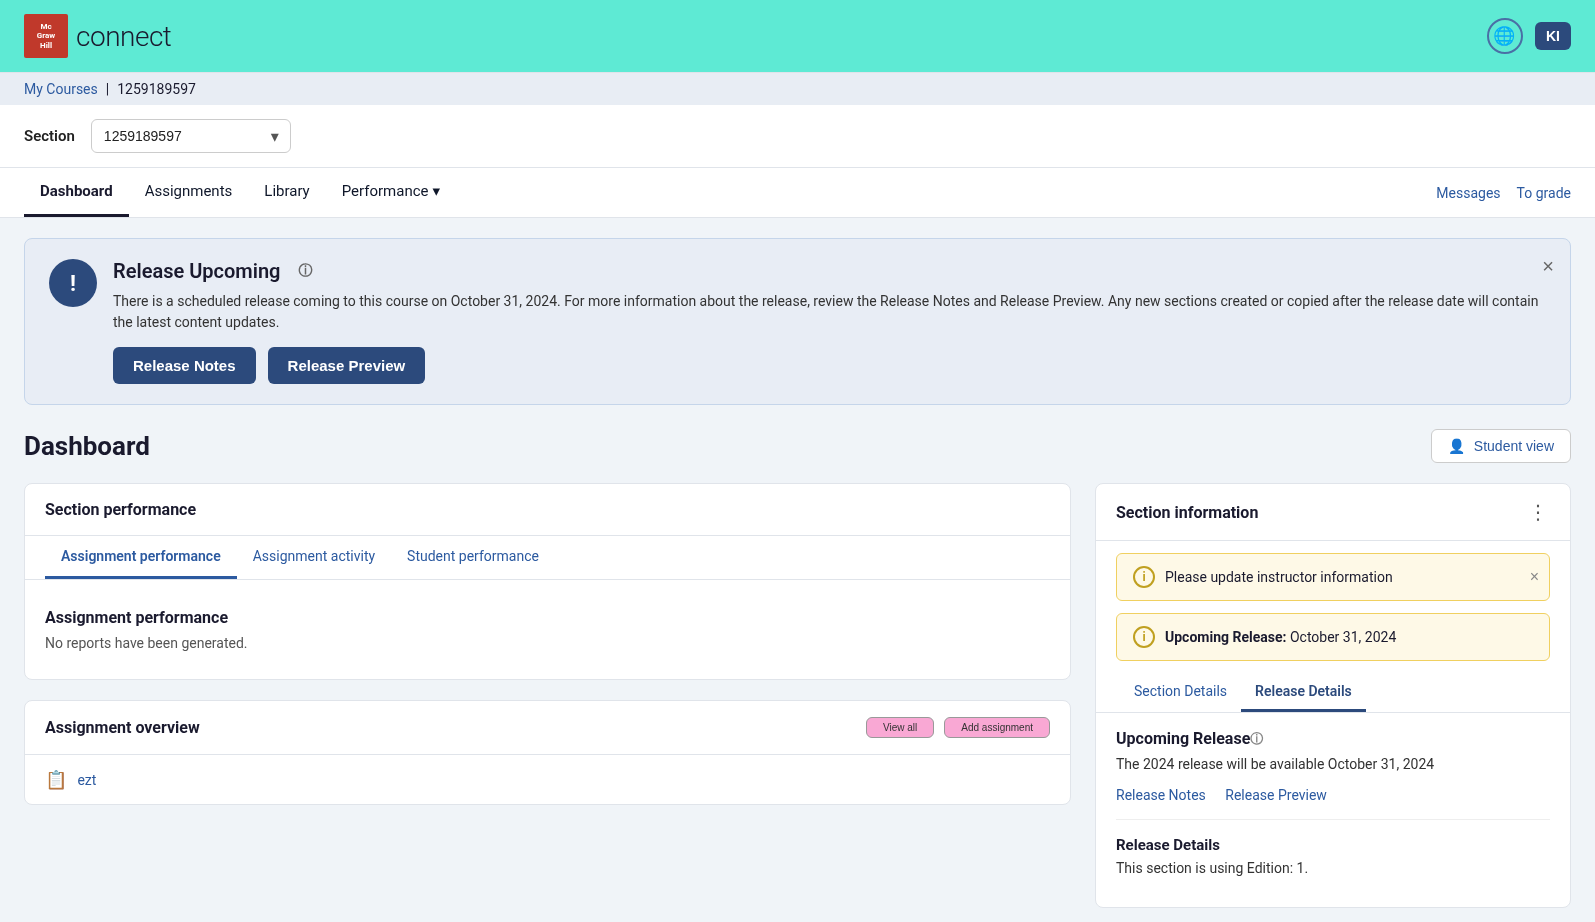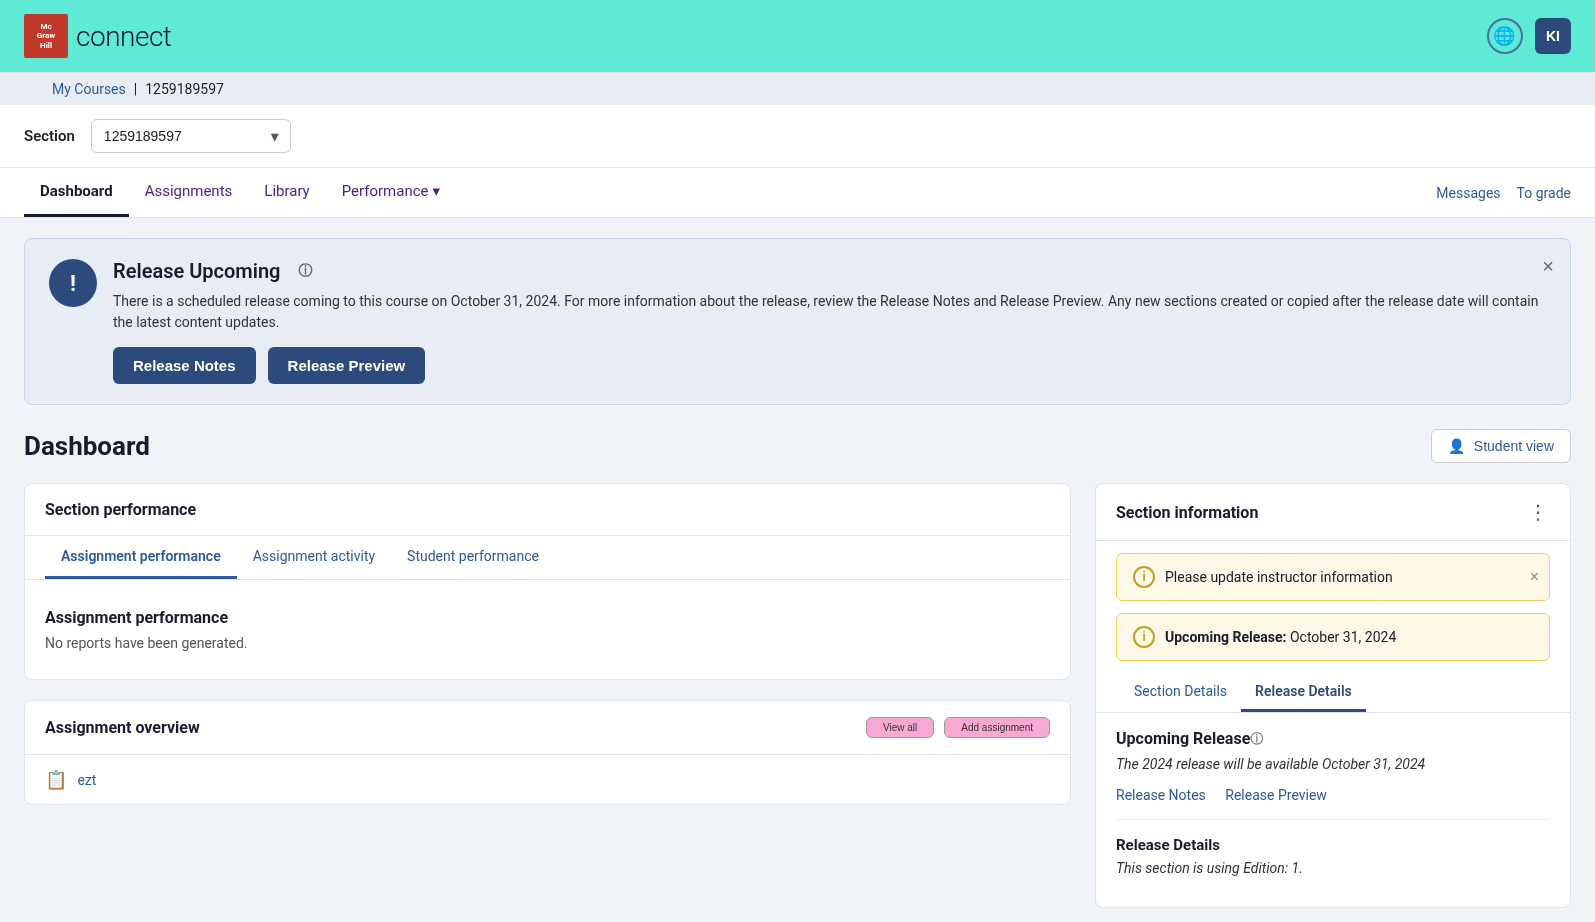--- a/index.html
+++ b/index.html
@@ -22,30 +22,30 @@
       border-radius: 2px;
       color: white; font-size: 8px; font-weight: bold; line-height: 1.2;
     }
     .logo-connect { font-size: 28px; font-weight: 300; color: #1a1a2e; letter-spacing: -0.5px; }
     .header-right { display: flex; align-items: center; gap: 12px; }
     .globe-btn {
       width: 36px; height: 36px; border-radius: 50%; border: 2px solid #4a6fa5;
       background: transparent; cursor: pointer; display: flex; align-items: center; justify-content: center; color: #4a6fa5; font-size: 18px;
     }
     .avatar-btn {
-      width: 36px; height: 36px; border-radius: 6px; background: #2c4a7c;
+      width: 36px; height: 28px; border-radius: 6px; background: #2c4a7c;
       color: white; font-weight: bold; font-size: 14px; border: none; cursor: pointer;
       display: flex; align-items: center; justify-content: center;
     }
 
     
     .breadcrumb {
       background: #e8edf4; padding: 8px 24px; display: flex; align-items: center; gap: 8px; font-size: 14px;
     }
-    .breadcrumb a { color: #2c5aa0; text-decoration: none; margin-left: 28px; }
+    .breadcrumb a { color: #2c5aa0; text-decoration: none; }
 
     
     .section-bar { background: #fff; padding: 14px 24px; border-bottom: 1px solid #e0e4ea; display: flex; align-items: center; gap: 16px; }
     .section-label { font-weight: 600; color: #222; font-size: 15px; }
     .section-select {
       border: 1px solid #ccc; border-radius: 6px; padding: 8px 36px 8px 12px;
       font-size: 14px; color: #222; background: #fff; appearance: none;
       cursor: pointer; min-width: 200px; position: relative;
     }
     .section-select-wrap { position: relative; display: inline-block; }
@@ -54,21 +54,21 @@
       pointer-events: none; color: #555; font-size: 16px;
     }
 
     
     .nav-tabs {
       background: #fff; border-bottom: 1px solid #e0e4ea;
       padding: 0 24px; display: flex; align-items: center; justify-content: space-between;
     }
     .nav-tabs-left { display: flex; gap: 0; }
     .nav-tab {
-      padding: 14px 16px; cursor: pointer; font-size: 15px; color: #4c1d95;
+      padding: 14px 16px; cursor: pointer; font-size: 15px; color: #0f172a;
       border-bottom: 3px solid transparent; text-decoration: none; display: flex; align-items: center; gap: 4px;
     }
     .nav-tab.active { color: #1a1a2e; font-weight: 700; border-bottom: 3px solid #1a1a2e; }
     .nav-tabs-right { display: flex; gap: 16px; }
     .nav-link { color: #2c5aa0; text-decoration: none; font-size: 14px; padding: 14px 0; }
 
     
     .main-content { padding: 20px 24px; }
 
     
@@ -141,21 +141,21 @@
     .alert-yellow { background: #fef9e7; border: 1px solid #f0d060; border-radius: 6px; padding: 12px 16px; margin: 12px 20px; display: flex; align-items: center; gap: 10px; font-size: 14px; position: relative; }
     .alert-yellow .close-x { position: absolute; right: 10px; top: 50%; transform: translateY(-50%); background: none; border: none; cursor: pointer; color: #888; font-size: 16px; }
     .info-icon-circle { width: 22px; height: 22px; border-radius: 50%; border: 2px solid #c0a020; display: flex; align-items: center; justify-content: center; font-size: 12px; font-weight: bold; color: #c0a020; flex-shrink: 0; }
 
     .info-tabs { display: flex; gap: 0; border-bottom: 1px solid #e0e4ea; padding: 0 24px; margin-top: 4px; }
     .info-tab { padding: 10px 14px; cursor: pointer; font-size: 14px; color: #2c5aa0; border-bottom: 3px solid transparent; }
     .info-tab.active { border-bottom: 3px solid #2c4a7c; color: #2c4a7c; font-weight: 600; }
 
     .info-section { padding: 16px 20px; }
     .info-section h3 { font-size: 16px; font-weight: 700; margin-bottom: 6px; display: flex; align-items: center; gap: 0; }
-    .info-section p { font-size: 14px; color: #333; line-height: 1.5; margin-bottom: 12px; font-style: italic; }
+    .info-section p { font-size: 14px; color: #333; line-height: 1.5; margin-bottom: 12px; }
     .info-link { color: #2c5aa0; text-decoration: none; font-size: 14px; margin-right: 16px; }
     .info-section h4 { font-size: 15px; font-weight: 700; margin-bottom: 4px; }
     .info-section .sub-text { font-size: 14px; color: #333; }
   </style>
 </head>
 <body>
 
 <div class="header">
   <div class="logo-area">
     <div class="logo-box">

